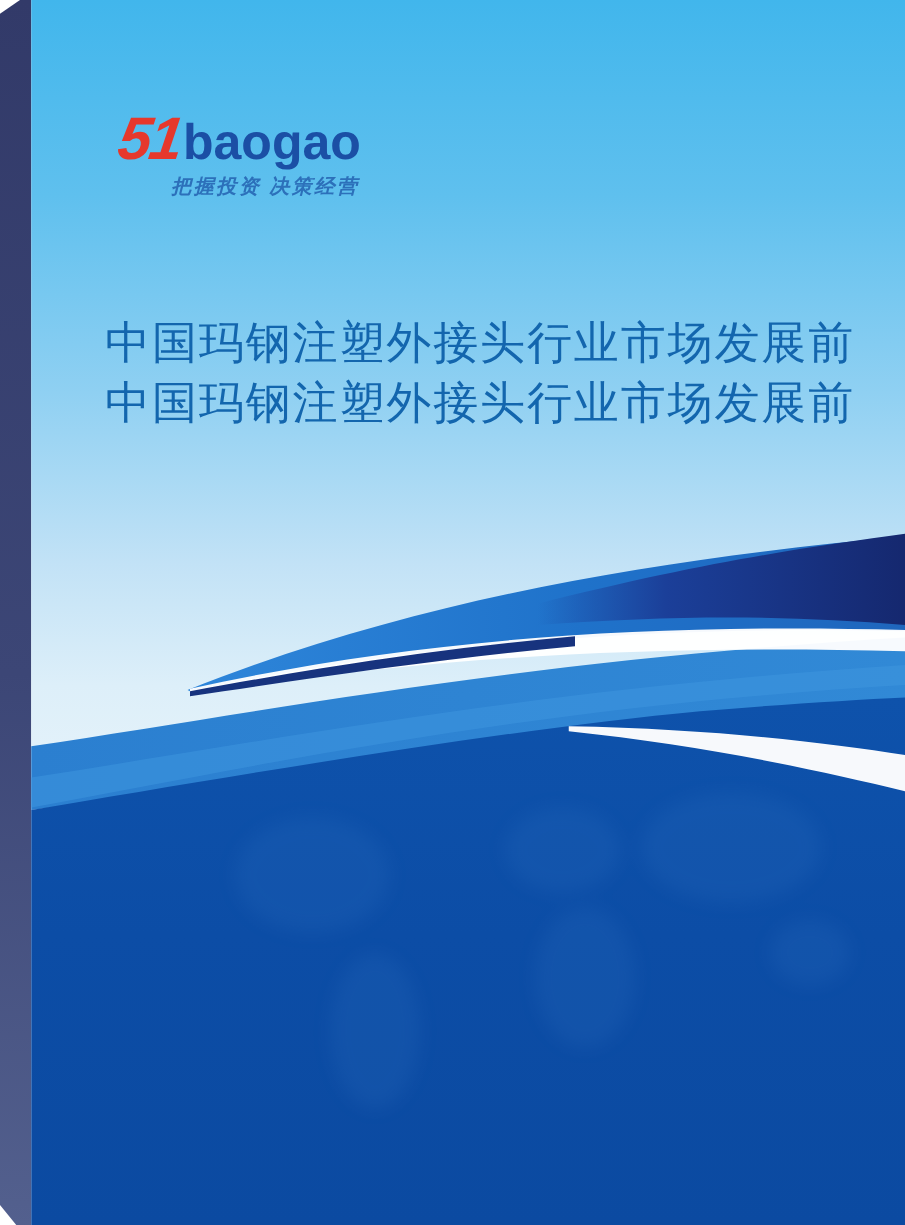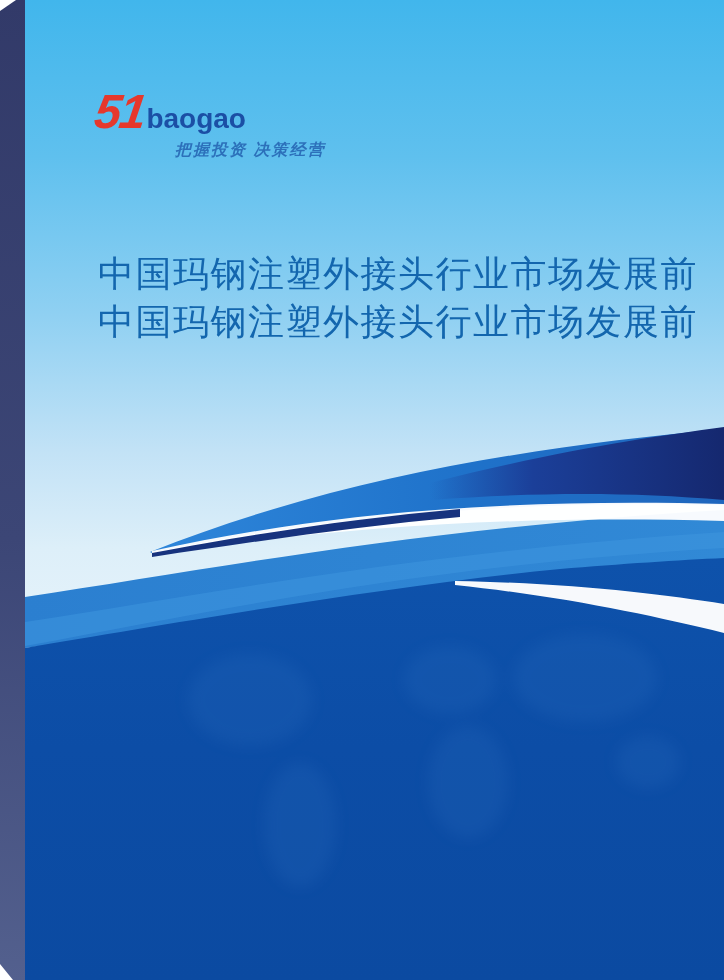--- a/index.html
+++ b/index.html
@@ -26,30 +26,30 @@
   .waves{position:absolute;inset:0;width:724px;height:980px;}
   .logo{
     position:absolute;left:95px;top:88px;line-height:1;white-space:nowrap;
   }
   .logo-row{display:flex;align-items:baseline;}
   .logo-num{
     color:#e6382c;font-size:48px;font-weight:bold;font-style:italic;
     letter-spacing:-2px;transform:skewX(-8deg);display:inline-block;
   }
   .logo-word{
-    color:#1b4fa5;font-size:28px;font-weight:bold;letter-spacing:0px;
+    color:#1b4fa5;font-size:40px;font-weight:bold;letter-spacing:0px;
     margin-left:2px;
   }
   .logo-tagline{
-    margin-top:6px;margin-left:80px;
+    margin-top:6px;margin-left:42px;
     color:#2c70ba;font-size:16px;font-weight:bold;font-style:italic;
     letter-spacing:2px;
   }
   .title{
-    position:absolute;left:98px;top:250px;width:600px;
+    position:absolute;left:84px;top:250px;width:600px;
     color:#1366ae;font-size:36px;line-height:1.34;letter-spacing:1.5px;
     font-weight:400;
   }
   .title div{white-space:nowrap;}
 </style>
 </head>
 <body>
 
 <div class="stage">
   <div class="book">

